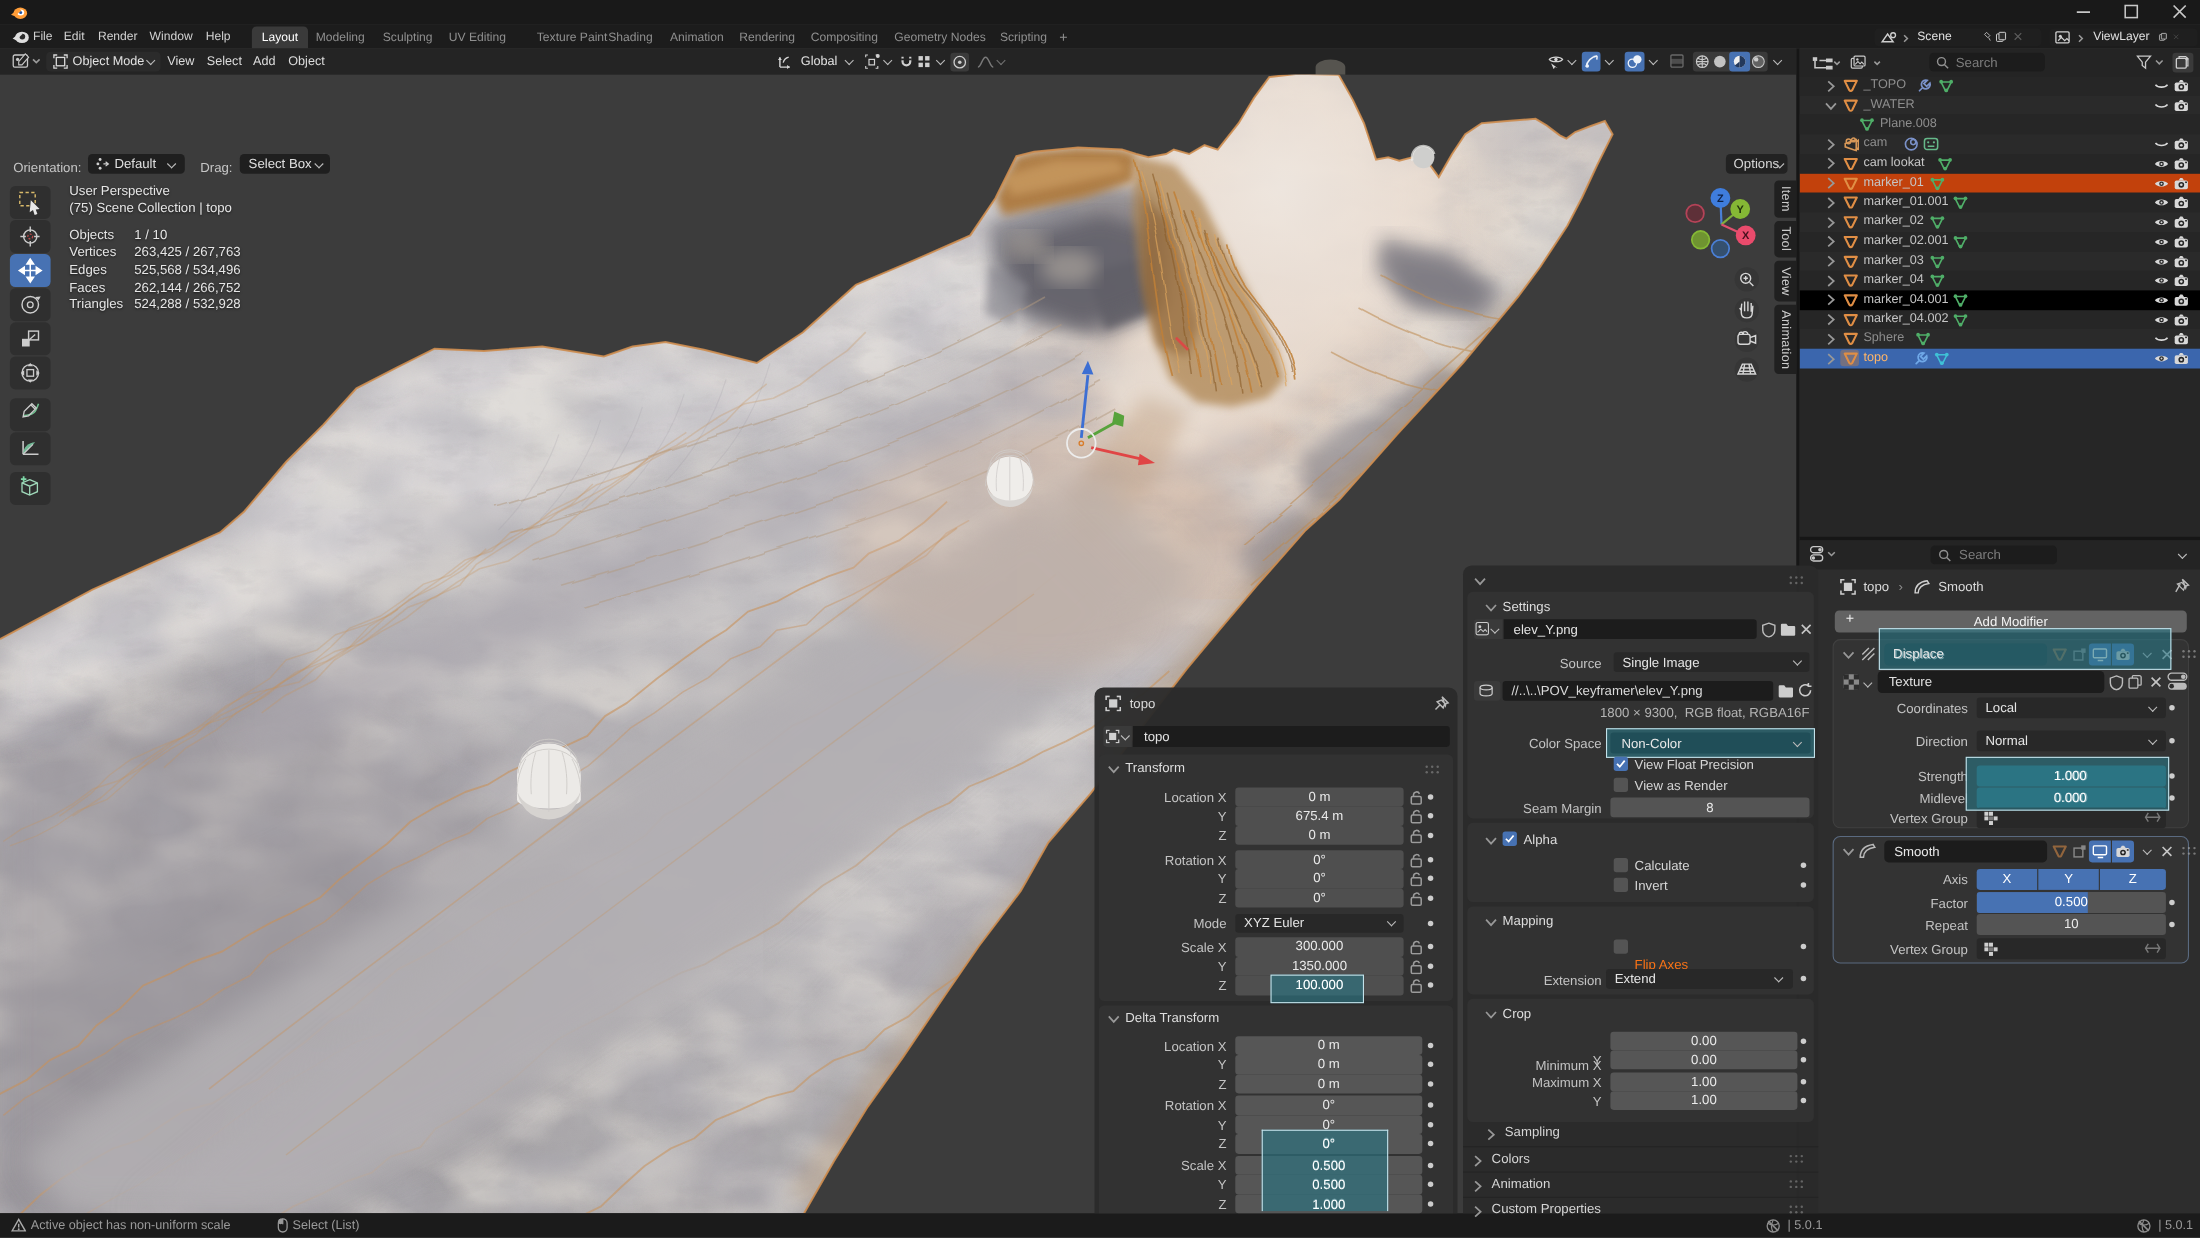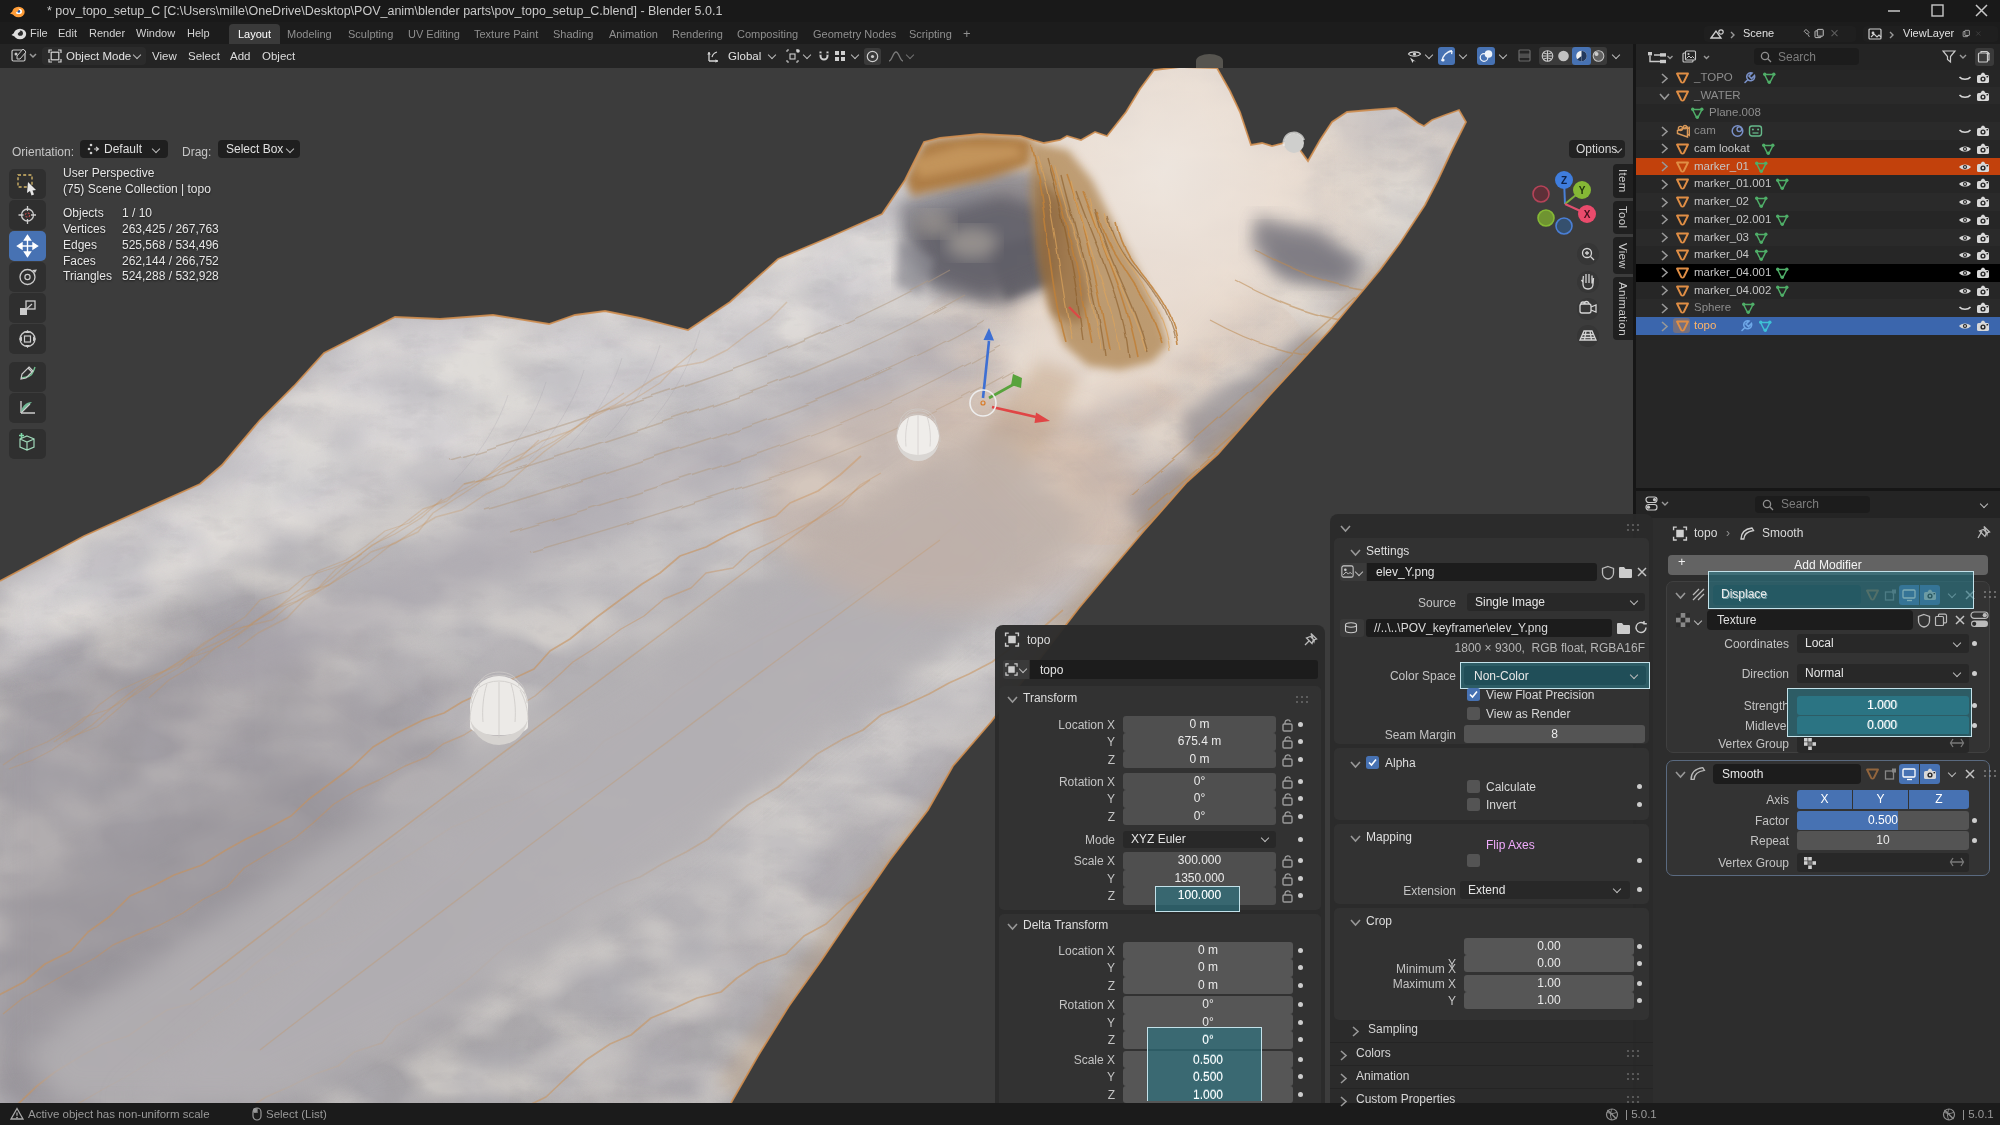--- a/index.html
+++ b/index.html
@@ -132,21 +132,20 @@
     </defs>
   </svg>
 
   <div id="titlebar" class="abs">
     <svg class="abs" style="left:9px;top:4px" width="16" height="14" viewBox="0 0 16 14">
       <ellipse cx="9.5" cy="8" rx="6.2" ry="5.2" fill="#ff9d38"></ellipse>
       <ellipse cx="9.8" cy="7.4" rx="3.2" ry="2.7" fill="#fff"></ellipse>
       <circle cx="9.8" cy="7.4" r="1.4" fill="#1d52a4"></circle>
       <path d="M1 9.5 L8 3.8 L10.5 5.6 L4.5 10.8 Z" fill="#ff9d38"></path>
     </svg>
-    <span class="abs" style="left:47px">* pov_topo_setup_C [C:\Users\mille\OneDrive\Desktop\POV_anim\blender parts\pov_topo_setup_C.blend] - Blender 5.0.1</span>
 
     <svg class="abs" style="left:1880px;top:0" width="120" height="22">
       <line x1="8" y1="11" x2="20" y2="11" stroke="#c8c8c8" stroke-width="1.5"></line>
       <rect x="52" y="5" width="11" height="11" fill="none" stroke="#c8c8c8" stroke-width="1.4"></rect>
       <path d="M96 5 L107 16 M107 5 L96 16" stroke="#c8c8c8" stroke-width="1.5"></path>
     </svg>
   </div>
 
   <div id="menubar" class="abs">
     <svg class="abs" style="left:10px;top:4px" width="17" height="14" viewBox="0 0 16 14">
@@ -183,21 +182,21 @@
     <span class="abs" style="left:1903px;top:0;line-height:23px;color:#e0e0e0">ViewLayer</span>
     <svg class="abs" style="left:1962px;top:5px" width="40" height="13" viewBox="0 0 70 13">
       <rect x="2" y="3" width="8" height="9" rx="1" fill="none" stroke="#cfcfcf" stroke-width="1.2"></rect>
       <rect x="5" y="1" width="8" height="9" rx="1" fill="#2e2e2e" stroke="#cfcfcf" stroke-width="1.2"></rect>
       <path d="M25 3 l7 7 M32 3 l-7 7" stroke="#454545" stroke-width="1.4"></path>
     </svg>
     <span class="tab active" style="left:229px">Layout</span>
     <span class="tab" style="left:287px">Modeling</span>
     <span class="tab" style="left:348px">Sculpting</span>
     <span class="tab" style="left:408px">UV Editing</span>
-    <span class="tab" style="left:474px">Texture Paint</span>
+    <span class="tab" style="left:488px">Texture Paint</span>
     <span class="tab" style="left:553px">Shading</span>
     <span class="tab" style="left:609px">Animation</span>
     <span class="tab" style="left:672px">Rendering</span>
     <span class="tab" style="left:737px">Compositing</span>
     <span class="tab" style="left:813px">Geometry Nodes</span>
     <span class="tab" style="left:909px">Scripting</span>
     <span class="tab" style="left:963px;font-size:13px">+</span>
   </div>
 
   <div id="vpheader" class="abs">
@@ -1383,21 +1382,21 @@
       <span class="dot" style="left:307px;top:270px"></span>
     <span class="abs" style="left:137px;top:284px;width:13px;height:13px;background:#545454;border-radius:2.5px"></span>
       <span class="abs" style="left:156px;top:284px;color:#d5d5d5">Invert</span>
       <span class="dot" style="left:307px;top:288px"></span>
     <div class="section" style="left:4px;top:310px;width:315px;height:80px"></div>
     <svg class="abs" style="left:20px;top:320px" width="11" height="9">
         <use href="#s-dn"></use>
       </svg>
 <span class="abs" style="left:36px;top:316px;color:#dedede">Mapping</span>
     <span class="abs" style="left:137px;top:340px;width:13px;height:13px;background:#545454;border-radius:2.5px"></span>
-      <span class="abs" style="left:156px;top:324px;color:#f0abfc">Flip Axes</span>
+      <span class="abs" style="left:156px;top:356px;color:#f97316">Flip Axes</span>
       <span class="dot" style="left:307px;top:344px"></span>
     <span class="label" style="left:0;top:370px;width:126px">Extension</span>
 <span class="drop" style="left:130px;top:367px;width:170px;height:18px;line-height:18px">Extend</span>
 <span class="chev" style="left:283px;top:372px"></span>
 <span class="dot" style="left:307px;top:373px"></span>
     <div class="section" style="left:4px;top:394px;width:315px;height:112px"></div>
     <svg class="abs" style="left:20px;top:404px" width="11" height="9">
         <use href="#s-dn"></use>
       </svg>
 <span class="abs" style="left:36px;top:400px;color:#dedede">Crop</span>

